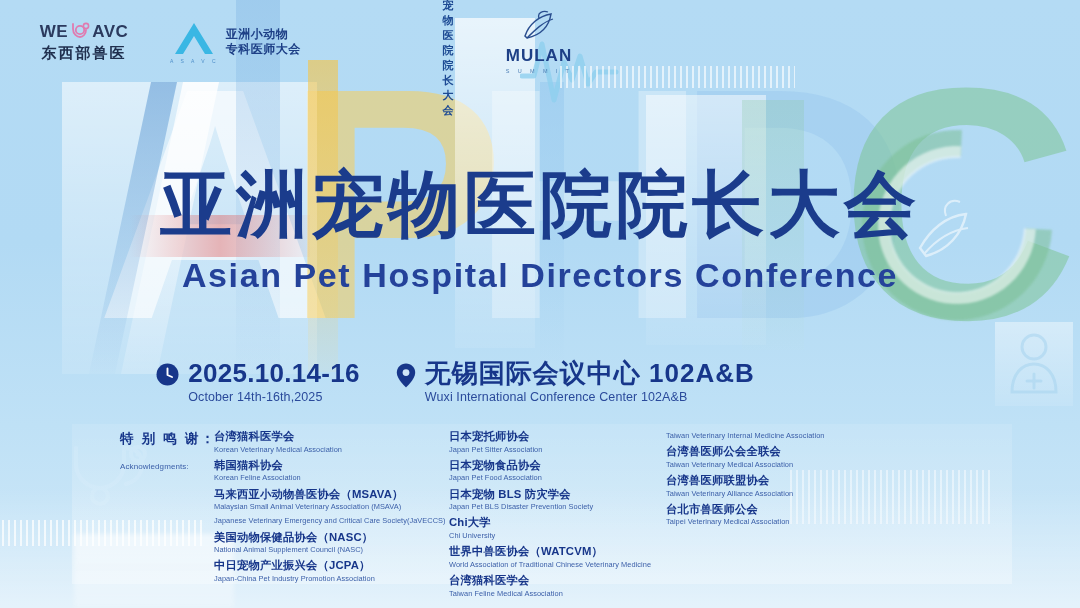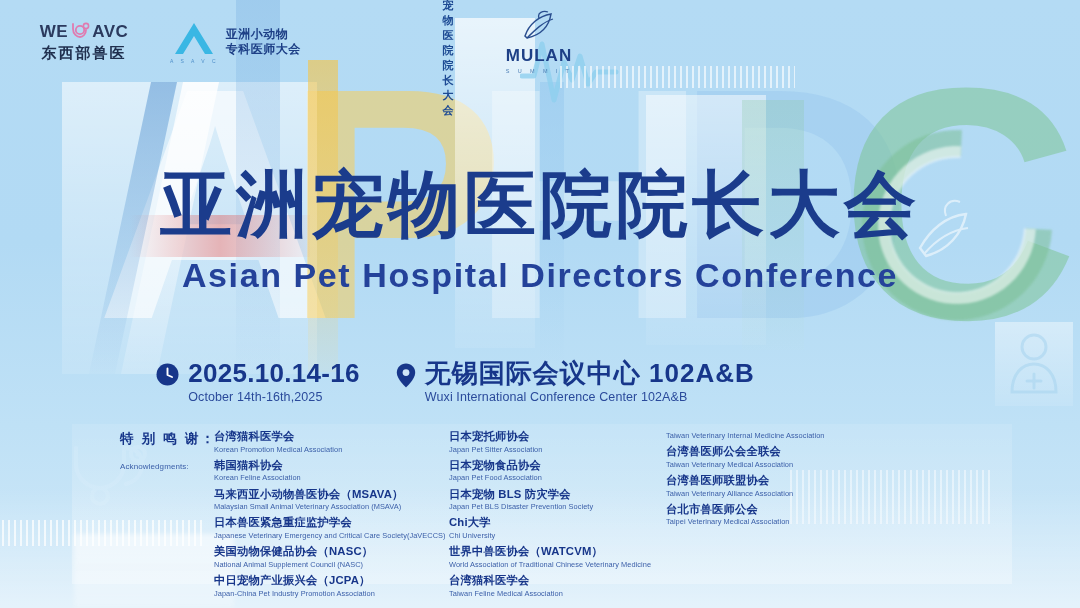--- a/index.html
+++ b/index.html
@@ -366,32 +366,31 @@
   <div id="ack">
 
     <div id="ack-head">
       <div id="ack-head-cn">特 别 鸣 谢：</div>
       <div id="ack-head-en">Acknowledgments:</div>
     </div>
 
     <div class="ack-col" id="ack-col-1">
       <div class="ack-item">
         <div class="ack-cn">台湾猫科医学会</div>
-        <div class="ack-en">Korean Promotion Medical Association</div>
+        <div class="ack-en">Korean Veterinary Medical Association</div>
       </div>
       <div class="ack-item">
         <div class="ack-cn">韩国猫科协会</div>
         <div class="ack-en">Korean Feline Association</div>
       </div>
       <div class="ack-item">
         <div class="ack-cn">马来西亚小动物兽医协会（MSAVA）</div>
         <div class="ack-en">Malaysian Small Animal Veterinary Association (MSAVA)</div>
       </div>
       <div class="ack-item">
-        <div class="ack-cn">日本兽医紧急重症监护学会</div>
         <div class="ack-en">Japanese Veterinary Emergency and Critical Care Society(JaVECCS)</div>
       </div>
       <div class="ack-item">
         <div class="ack-cn">美国动物保健品协会（NASC）</div>
         <div class="ack-en">National Animal Supplement Council (NASC)</div>
       </div>
       <div class="ack-item">
         <div class="ack-cn">中日宠物产业振兴会（JCPA）</div>
         <div class="ack-en">Japan-China Pet Industry Promotion Association</div>
       </div>

